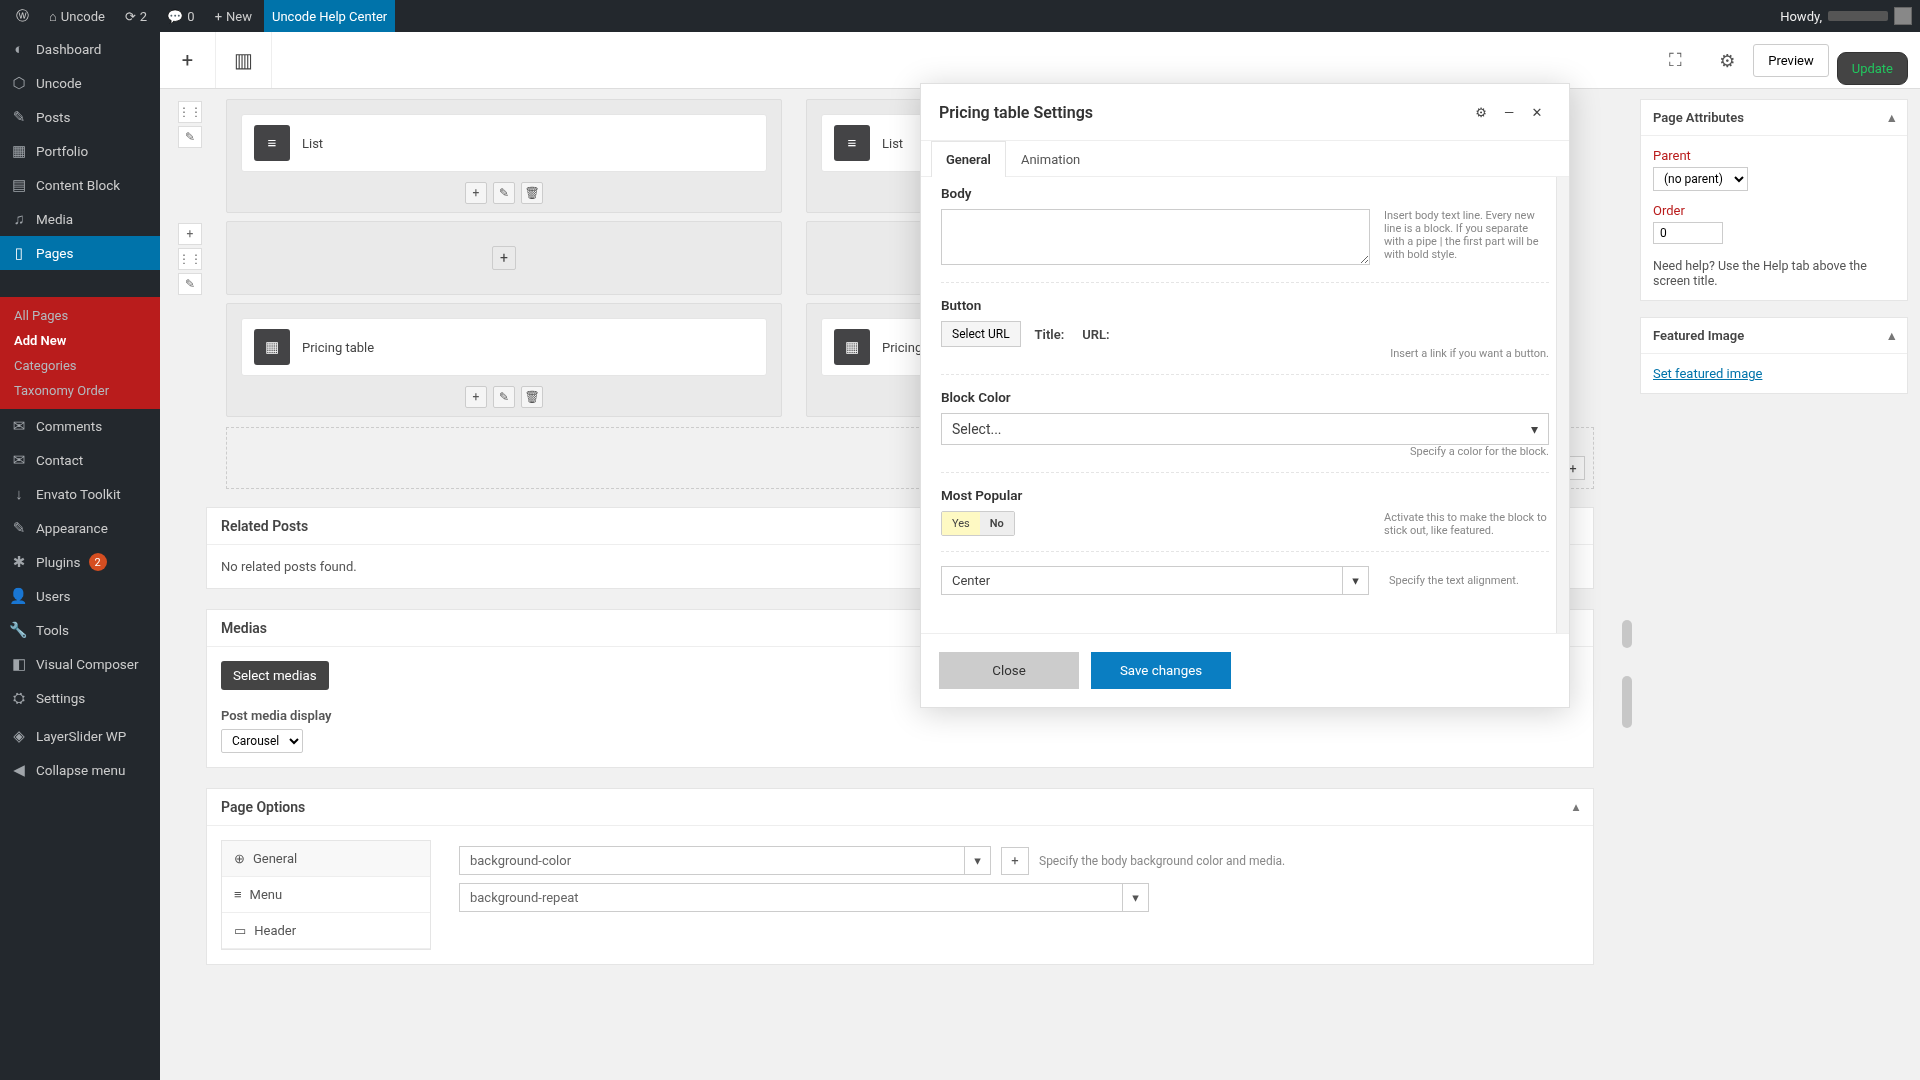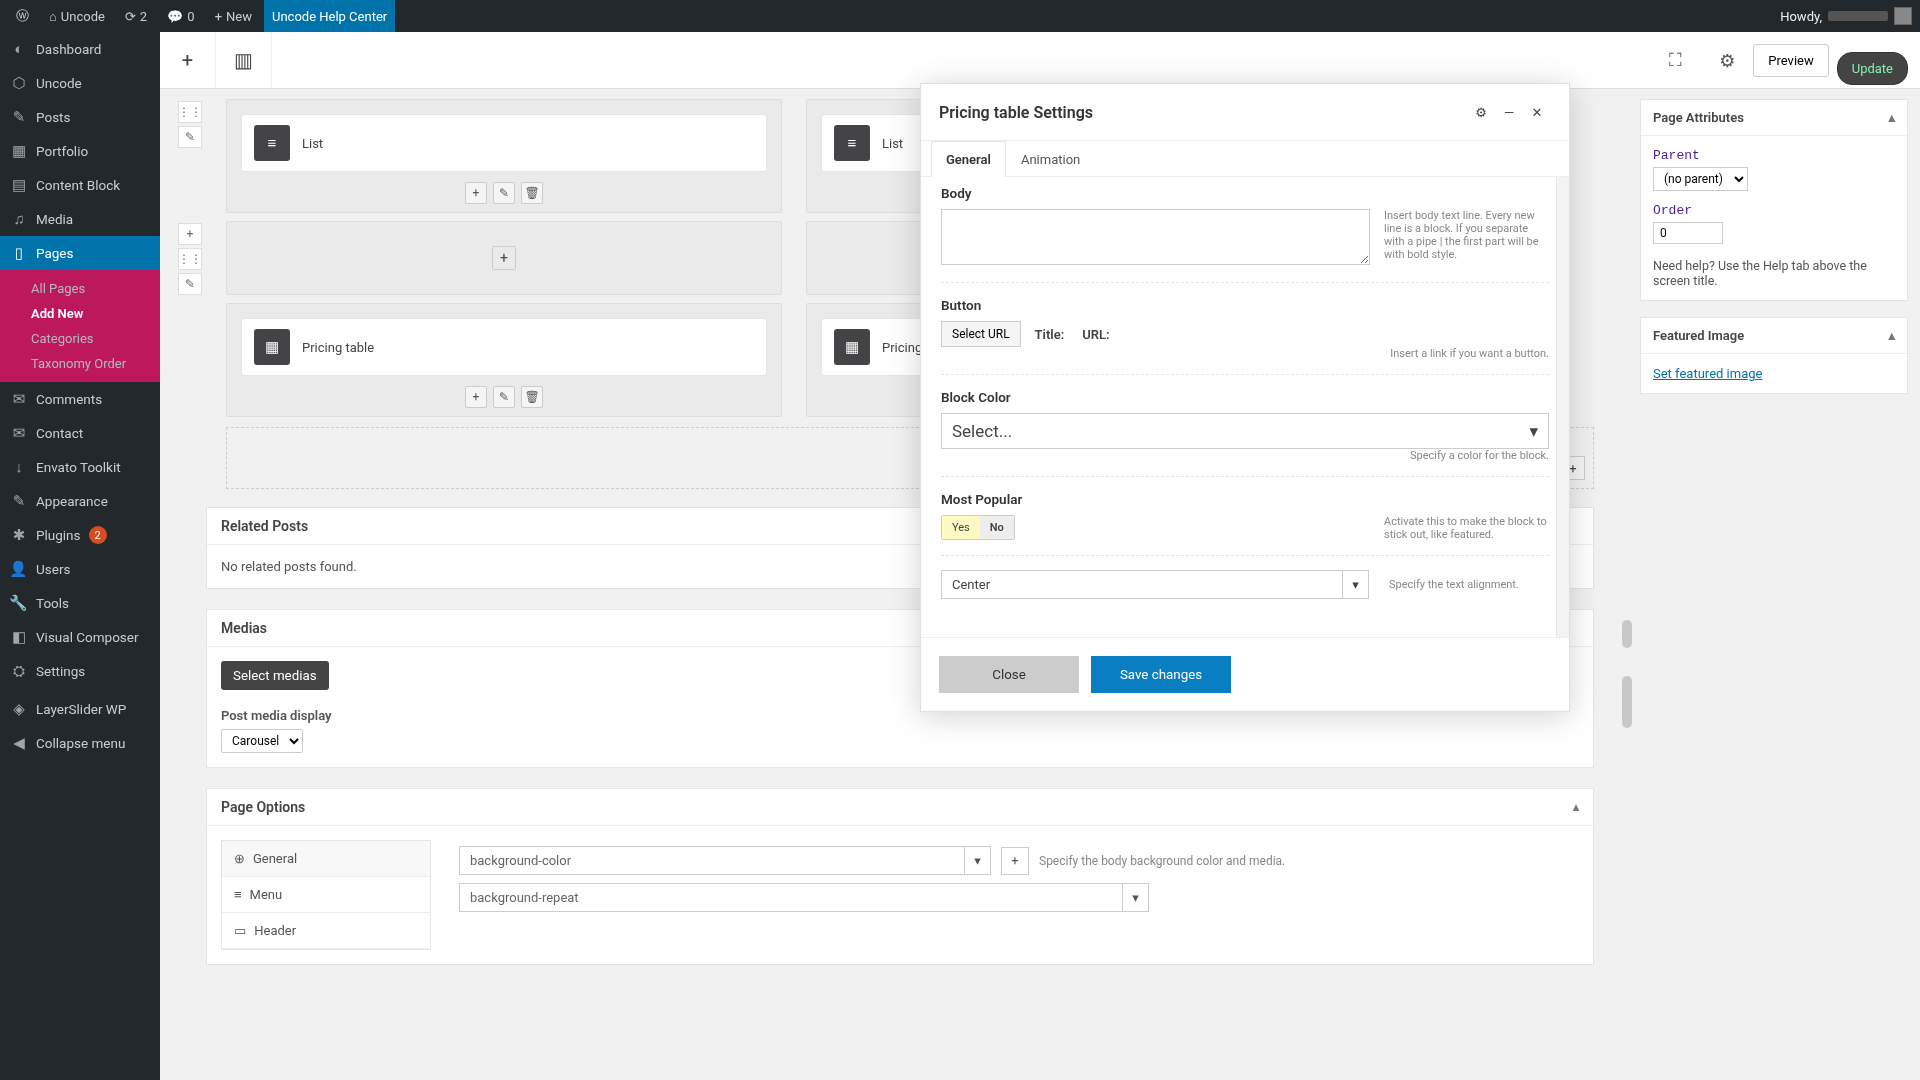--- a/index.html
+++ b/index.html
@@ -11,35 +11,35 @@
 .adminbar .item { display: flex; align-items: center; gap: 4px; padding: 0 8px; height: 32px; cursor: pointer; color: #ccc; }
 .adminbar .item.highlight { background: #0073aa; color: #fff; }
 .adminbar .right { margin-left: auto; display: flex; align-items: center; gap: 6px; }
 .adminbar .avatar { width: 18px; height: 18px; background: #888; border: 1px solid #666; }
 
 
 .sidebar { position: absolute; top: 32px; left: 0; width: 160px; bottom: 0; background: #23282d; color: #eee; }
 .sidebar .menu-item { display: flex; align-items: center; gap: 8px; padding: 8px 10px; color: #ccc; cursor: pointer; font-size: 13.5px; }
 .sidebar .menu-item.active { background: #0073aa; color: #fff; position: relative; }
 .sidebar .menu-item.active::after { content: ""; position: absolute; right: -8px; top: 50%; transform: translateY(-50%); border: 8px solid transparent; border-right-color: #f1f1f1; }
-.sidebar .submenu { background: #be185d; padding: 6px 17px; }
+.sidebar .submenu { background: #b91c1c; padding: 6px 0; margin-top: 27px; }
 .sidebar .sub-item { padding: 5px 10px 5px 14px; color: #b4b9be; cursor: pointer; font-size: 13px; }
 .sidebar .sub-item.current { color: #fff; font-weight: 600; }
 .sidebar .badge { background: #d54e21; color: #fff; border-radius: 9px; min-width: 18px; height: 18px; font-size: 11px; display: inline-flex; align-items: center; justify-content: center; padding: 0 5px; }
 .sidebar .icon { width: 18px; display: inline-flex; justify-content: center; color: #a0a5aa; font-size: 15px; }
 .sidebar .menu-item.active .icon { color: #fff; }
 
 
 .main { position: absolute; top: 32px; left: 160px; right: 0; bottom: 0; display: flex; flex-direction: column; }
 .toolbar { height: 57px; background: #fff; border-bottom: 1px solid #ddd; display: flex; align-items: center; }
 .toolbar .tool-btn { width: 56px; height: 56px; display: flex; align-items: center; justify-content: center; border-right: 1px solid #eee; cursor: pointer; font-size: 20px; color: #444; }
 .toolbar .spacer { flex: 1; }
 .toolbar .tool-btn-r { width: 52px; height: 52px; display: flex; align-items: center; justify-content: center; cursor: pointer; font-size: 18px; color: #555; }
 .toolbar .preview-btn { border: 1px solid #ccc; background: #fff; padding: 8px 14px; border-radius: 3px; margin-right: 8px; cursor: pointer; font-size: 13px; }
-.toolbar .update-btn { border: 1px solid #333; background: #444; color: #86efac; padding: 8px 14px; border-radius: 15px; margin-right: 12px; cursor: pointer; font-size: 13px; margin-top: 16px; }
+.toolbar .update-btn { border: 1px solid #333; background: #444; color: #22c55e; padding: 8px 14px; border-radius: 9px; margin-right: 12px; cursor: pointer; font-size: 13px; margin-top: 16px; }
 
 .content { flex: 1; overflow: auto; display: flex; }
 .editor { flex: 1; padding: 10px 18px; }
 .rightcol { width: 280px; padding: 10px 12px 10px 0; }
 
 
 .row-wrap { display: flex; gap: 24px; margin-bottom: 8px; }
 .row-handles { width: 24px; display: flex; flex-direction: column; gap: 3px; padding-top: 2px; }
 .row-handles .h { width: 24px; height: 22px; background: #fff; border: 1px solid #ddd; display: flex; align-items: center; justify-content: center; font-size: 12px; color: #666; cursor: pointer; }
 .row-cols { flex: 1; display: flex; gap: 24px; }
@@ -70,21 +70,21 @@
 .po-select { flex: 1; display: flex; border: 1px solid #ccc; }
 .po-select .label { flex: 1; padding: 6px 10px; color: #666; }
 .po-select .dd { width: 26px; display: flex; align-items: center; justify-content: center; border-left: 1px solid #ccc; cursor: pointer; }
 .po-plus { width: 28px; height: 28px; border: 1px solid #ccc; display: flex; align-items: center; justify-content: center; cursor: pointer; }
 .po-help { flex: 1; color: #888; font-size: 12px; }
 
 
 .sidebox { background: #fff; border: 1px solid #e5e5e5; margin-bottom: 16px; }
 .sidebox-head { display: flex; justify-content: space-between; padding: 10px 12px; border-bottom: 1px solid #eee; font-weight: 600; }
 .sidebox-body { padding: 12px; font-size: 13px; color: #555; }
-.sidebox-body label { display: block; font-size: 13px; color: #4c1d95; margin-bottom: 4px; font-family: Liberation Mono, monospace; }
+.sidebox-body label { display: block; font-size: 13px; color: #b91c1c; margin-bottom: 4px; }
 .sidebox-body select, .sidebox-body input[type=text] { border: 1px solid #ccc; padding: 3px 6px; font-size: 12px; background: #fff; }
 .set-image-link { color: #0073aa; text-decoration: underline; cursor: pointer; }
 
 
 .modal { position: absolute; top: 83px; left: 920px; width: 650px; background: #fff; border: 1px solid #e0e0e0; box-shadow: 0 4px 30px rgba(0,0,0,0.18); display: flex; flex-direction: column; max-height: 810px; }
 .modal-head { display: flex; align-items: center; padding: 14px 18px; border-bottom: 1px solid #eee; }
 .modal-title { font-size: 16px; font-weight: 600; flex: 1; color: #333; }
 .modal-head .ic { width: 28px; height: 28px; display: flex; align-items: center; justify-content: center; cursor: pointer; color: #444; }
 .modal-tabs { display: flex; border-bottom: 1px solid #eee; padding: 0 10px; }
 .modal-tab { padding: 10px 14px; color: #555; cursor: pointer; border: 1px solid transparent; border-bottom: none; margin-bottom: -1px; }
@@ -94,21 +94,21 @@
 .form-group { margin-bottom: 14px; padding-bottom: 14px; border-bottom: 1px dashed #e5e5e5; }
 .form-group:last-child { border-bottom: none; }
 .form-group > .lbl { font-weight: 600; font-size: 13.5px; margin-bottom: 8px; color: #333; display: block; }
 .form-row { display: flex; gap: 14px; align-items: flex-start; }
 .form-left { flex: 1; }
 .form-help { width: 165px; font-size: 11px; color: #888; text-align: left; }
 .form-help.right { text-align: right; width: auto; flex: 1; }
 textarea.body-ta { width: 100%; height: 56px; border: 1px solid #ccc; resize: vertical; }
 .sel-url-btn { border: 1px solid #ccc; background: #f5f5f5; padding: 5px 10px; font-size: 12px; cursor: pointer; }
 .inline-lbl { font-weight: 600; font-size: 13px; margin-right: 4px; }
-.wide-select { width: 100%; border: 1px solid #ccc; padding: 7px 10px; font-size: 17px; background: #fff; display: flex; justify-content: space-between; cursor: pointer; align-items: flex-end; }
+.wide-select { width: 100%; border: 1px solid #ccc; padding: 7px 10px; font-size: 14px; background: #fff; display: flex; justify-content: space-between; cursor: pointer; align-items: flex-end; }
 .toggle { display: inline-flex; border: 1px solid #ccc; border-radius: 2px; overflow: hidden; }
 .toggle .opt { padding: 5px 10px; font-size: 11px; cursor: pointer; background: #fef9c3; }
 .toggle .opt.sel { background: #eee; font-weight: 600; }
 .align-wrap { display: flex; gap: 20px; align-items: center; }
 .align-sel { flex: 1; display: flex; border: 1px solid #ccc; }
 .align-sel .v { flex: 1; padding: 6px 10px; }
 .align-sel .dd { width: 26px; border-left: 1px solid #ccc; display: flex; align-items: center; justify-content: center; cursor: pointer; }
 .modal-foot { display: flex; gap: 12px; padding: 18px; border-top: 1px solid #eee; background: #fff; }
 .modal-foot .close-btn { flex: 0 0 140px; background: #ccc; border: 0; padding: 11px; cursor: pointer; color: #333; }
 .modal-foot .save-btn { flex: 0 0 140px; background: #0a7ec2; color: #fff; border: 0; padding: 11px; cursor: pointer; }

